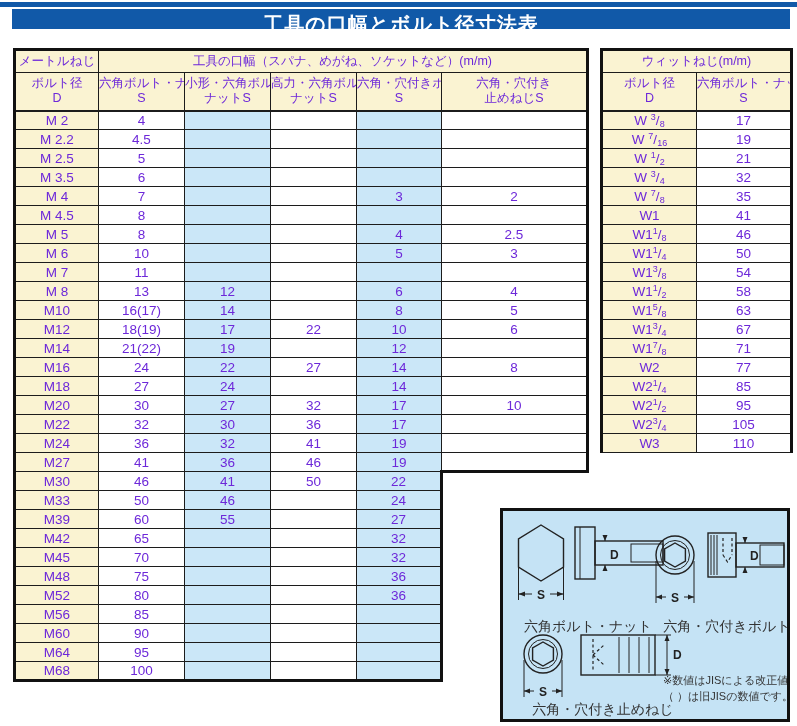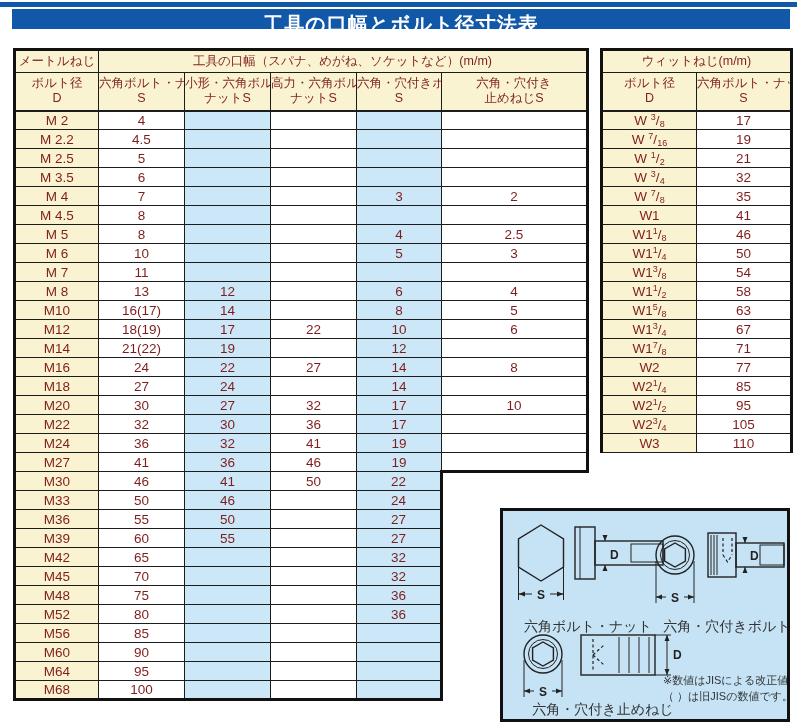--- a/index.html
+++ b/index.html
@@ -9,21 +9,21 @@
     -webkit-font-smoothing:antialiased;overflow:hidden;
   }
   .top-stripe{position:absolute;left:0;top:2px;width:797px;height:5px;background:#1159A8;}
   .title-bar{
     position:absolute;left:12px;top:9px;width:778px;height:20px;background:#1159A8;
     color:#ffffff;font-size:20px;font-weight:bold;text-align:center;line-height:31px;
     letter-spacing:1px;
   }
   table.sheet{
     border-collapse:collapse;table-layout:fixed;position:absolute;
-    color:#7f1d1d;font-size:13.5px;
+    color:#6d28d9;font-size:13.5px;
   }
   table.sheet td, table.sheet th{
     border:1px solid #1c1c1c;padding:0;text-align:center;vertical-align:middle;
     font-weight:normal;white-space:nowrap;overflow:hidden;
   }
   #metric{left:13px;top:48px;width:573px;}
   #whit{left:600px;top:48px;width:190px;}
   tr.h1{height:23px;}
   tr.h2{height:38px;}
   tr.dr{height:19px;margin-left:44px;}
@@ -259,27 +259,20 @@
         <td class="blue br">22</td>
       </tr>
       <tr class="dr">
         <td class="cream bl">M33</td>
         <td>50</td>
         <td class="blue">46</td>
         <td></td>
         <td class="blue br">24</td>
       </tr>
       <tr class="dr">
-        <td class="cream bl">M36</td>
-        <td>55</td>
-        <td class="blue">50</td>
-        <td></td>
-        <td class="blue br">27</td>
-      </tr>
-      <tr class="dr">
         <td class="cream bl">M39</td>
         <td>60</td>
         <td class="blue">55</td>
         <td></td>
         <td class="blue br">27</td>
       </tr>
       <tr class="dr">
         <td class="cream bl">M42</td>
         <td>65</td>
         <td class="blue"></td>

